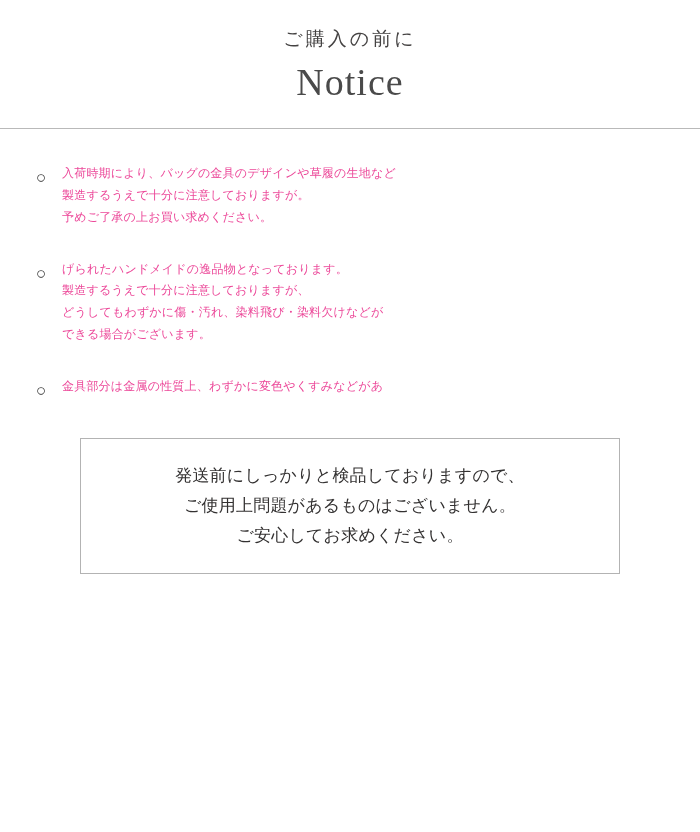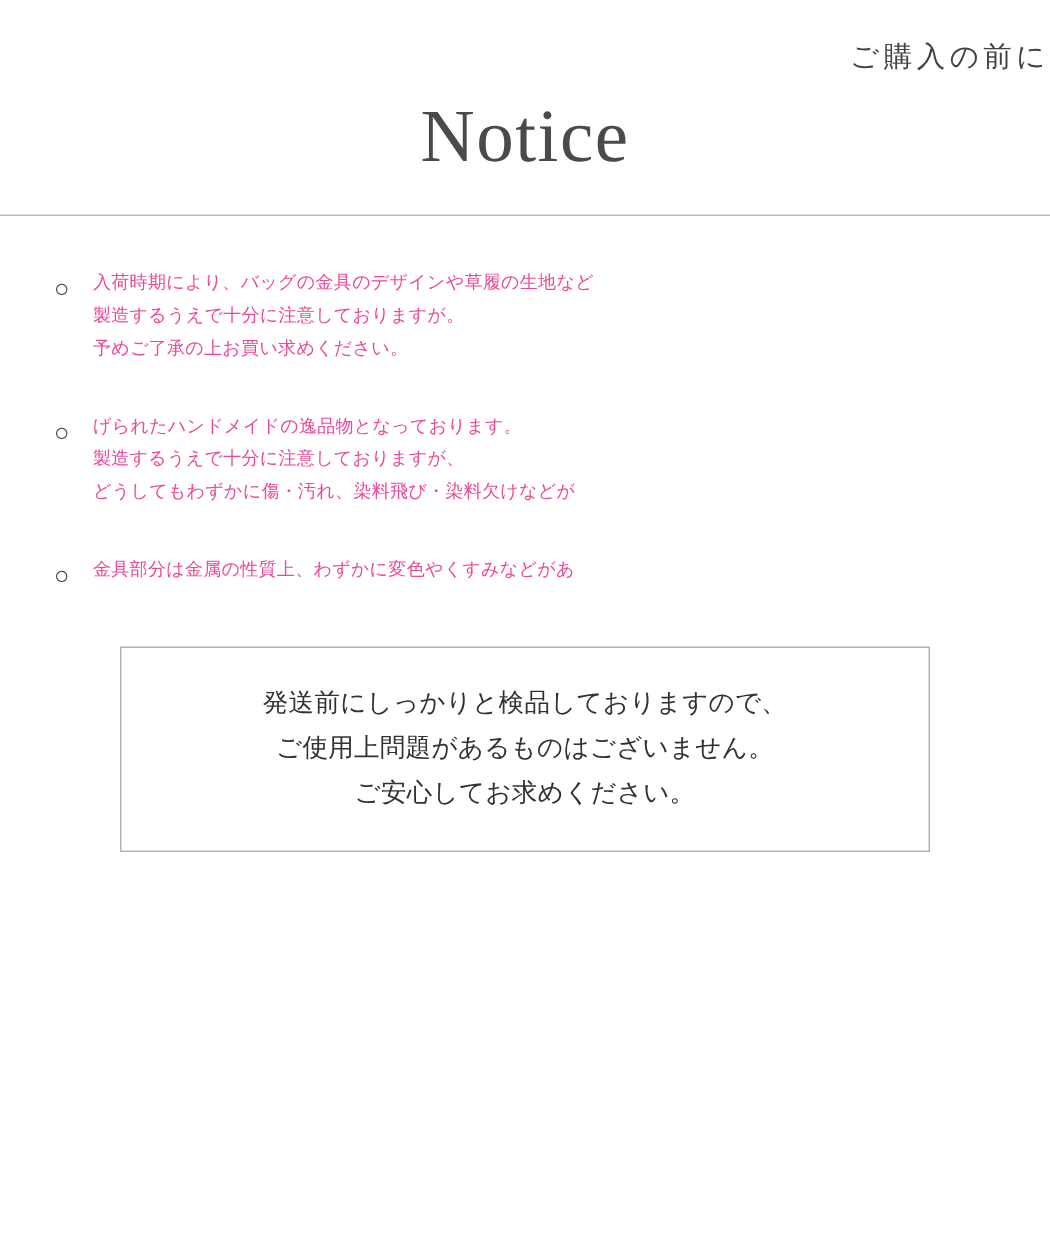--- a/index.html
+++ b/index.html
@@ -26,25 +26,24 @@
   .header {
     padding-top: 26px;
     text-align: center;
   }
   .header .kicker {
     font-family: Liberation Serif, serif;
     font-size: 19px;
     letter-spacing: 3px;
     color: #444242;
     line-height: 1.4;
-    text-align: right;
   }
   .header .title {
     font-family: "Liberation Serif", serif;
-    font-size: 50px;
+    font-size: 38px;
     font-weight: 400;
     letter-spacing: 1px;
     color: #4a4a4a;
     line-height: 1.25;
     margin-top: 6px;
   }
   .rule {
     margin-top: 22px;
     border-top: 1px solid #b9b9b9;
     width: 100%;
@@ -132,20 +131,21 @@
       </div>
     </div>
 
     <div class="note">
       <div class="note-inner">
         <span class="marker">○</span>
         <div class="note-lines">
           <span class="line">げられたハンドメイドの逸品物となっております。</span>
           <span class="line">製造するうえで十分に注意しておりますが、</span>
           <span class="line">どうしてもわずかに傷・汚れ、染料飛び・染料欠けなどが</span>
+          <span class="line">できる場合がございます。</span>
         </div>
       </div>
     </div>
 
     <div class="note">
       <div class="note-inner">
         <span class="marker">○</span>
         <div class="note-lines">
           <span class="line">金具部分は金属の性質上、わずかに変色やくすみなどがあ</span>
         </div>

